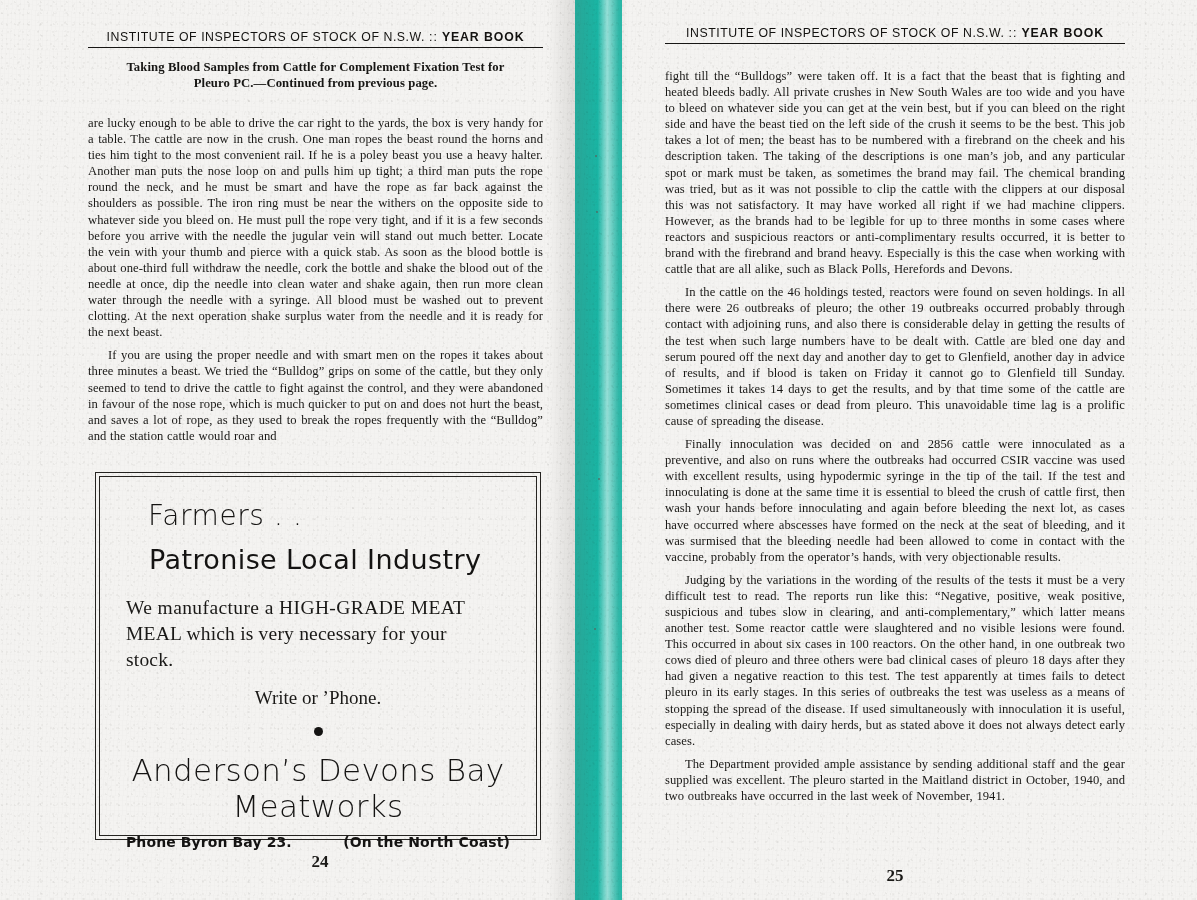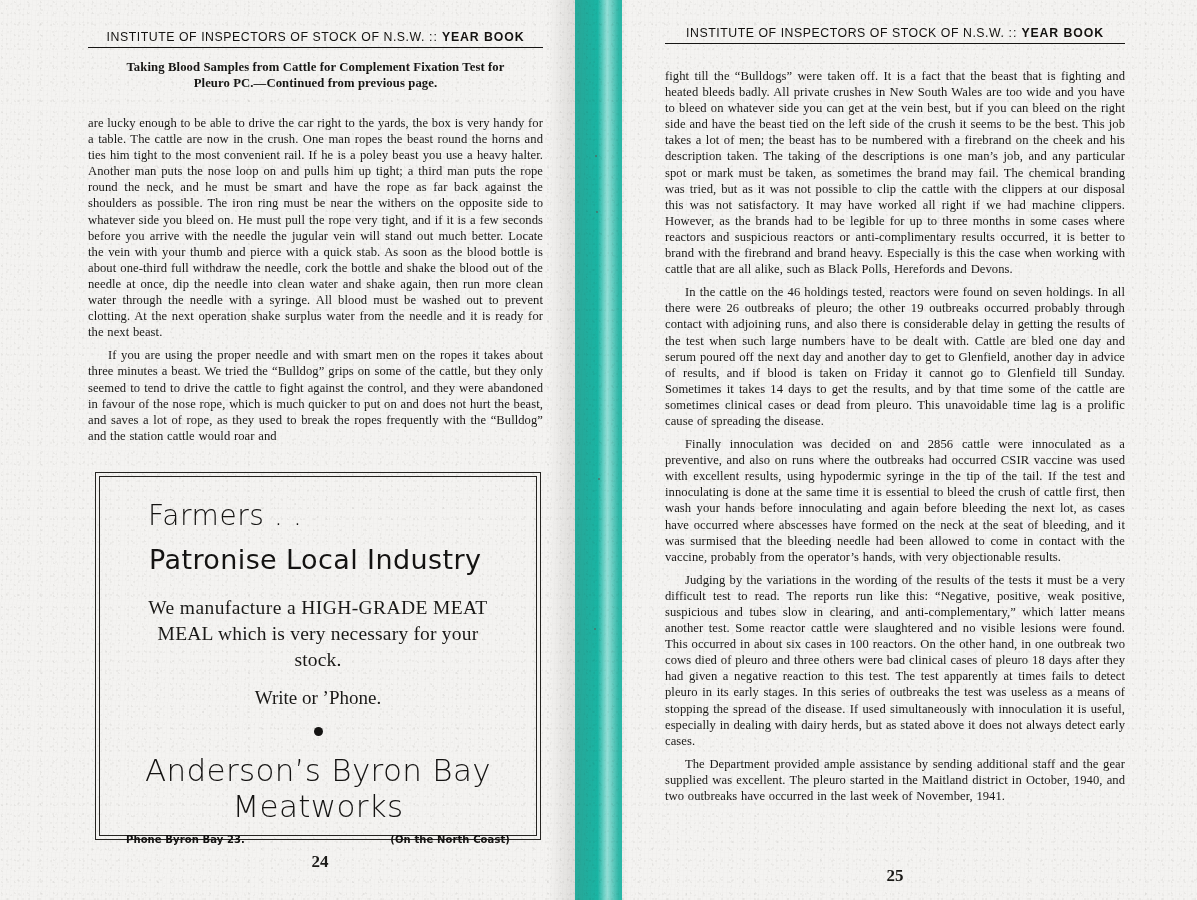--- a/index.html
+++ b/index.html
@@ -169,21 +169,21 @@
     font-size: 27px;
     letter-spacing: .4px;
     color: #141312;
     margin-top: 12px;
     margin-left: 23px;
   }
   .ad-copy {
     font-family: "Liberation Serif", serif;
     font-size: 19.5px;
     line-height: 26px;
-    text-align: center;
+    text-align: left;
     margin-top: 20px;
     color: #1a1917;
     letter-spacing: .2px;
   }
   .ad-copy .caps { letter-spacing: .4px; }
   .ad-write {
     font-family: "Liberation Serif", serif;
     font-size: 19px;
     text-align: center;
     margin-top: 14px;
@@ -204,21 +204,21 @@
     color: #141312;
     margin-top: 16px;
     letter-spacing: .3px;
   }
   .ad-foot {
     display: flex;
     justify-content: space-between;
     align-items: flex-end;
     font-family: "DejaVu Sans", sans-serif;
     font-weight: bold;
-    font-size: 10px;
+    font-size: 14px;
     color: #141312;
     margin-top: 10px;
     letter-spacing: .1px;
   }
 
   
   .folio {
     position: absolute;
     font-family: "Liberation Serif", serif;
     font-weight: bold;
@@ -269,21 +269,21 @@
         <span class="caps">We manufacture a HIGH-GRADE MEAT</span><br>
         <span>MEAL which is very necessary for your</span><br>
         <span>stock.</span>
       </div>
 
       <div class="ad-write">Write or ’Phone.</div>
 
       <div class="ad-dot"></div>
 
       <div class="ad-brand">
-        <span>Anderson’s Byron Bay</span><br>
+        <span>Anderson’s Devons Bay</span><br>
         <span>Meatworks</span>
       </div>
 
       <div class="ad-foot">
         <span>Phone Byron Bay 23.</span>
         <span>(On the North Coast)</span>
       </div>
     </div>
   </div>
 

